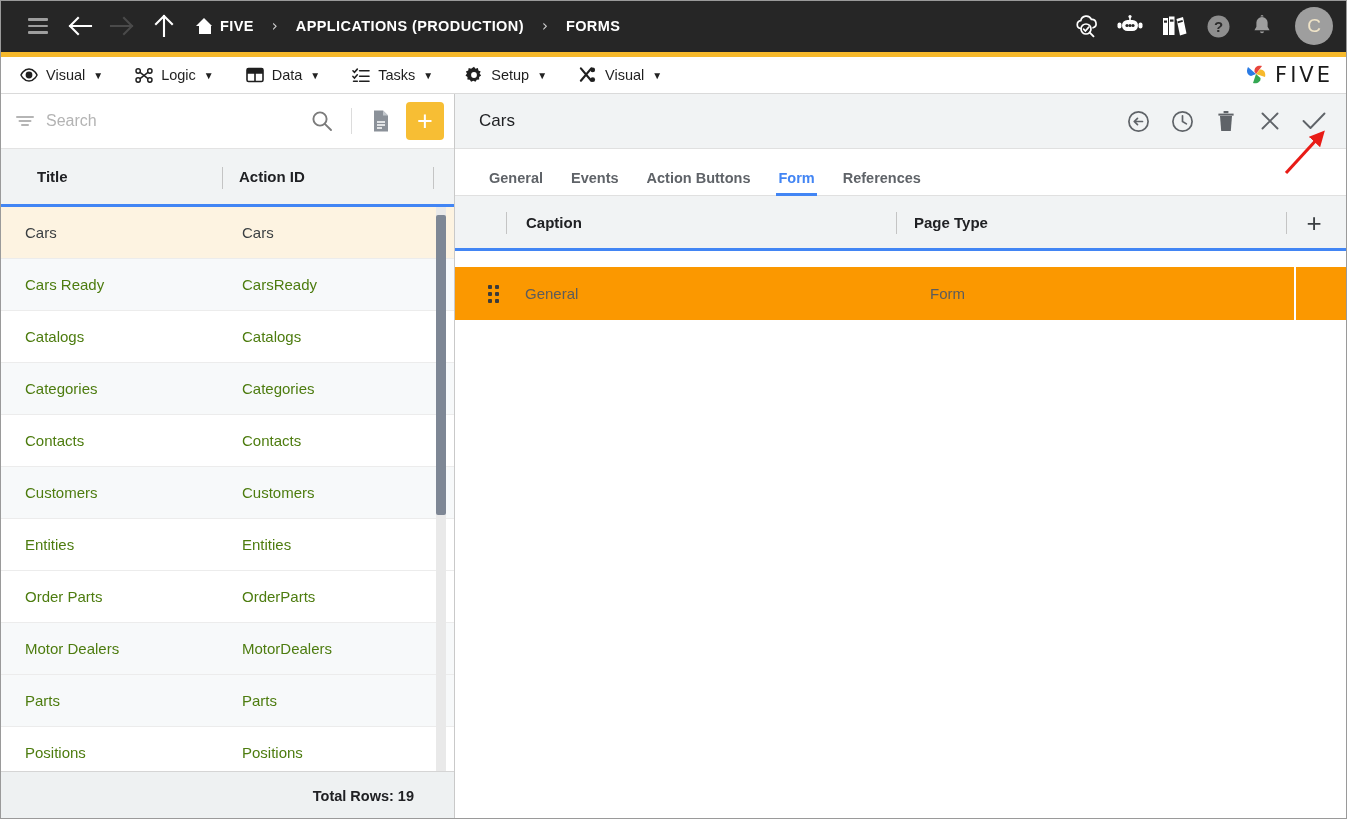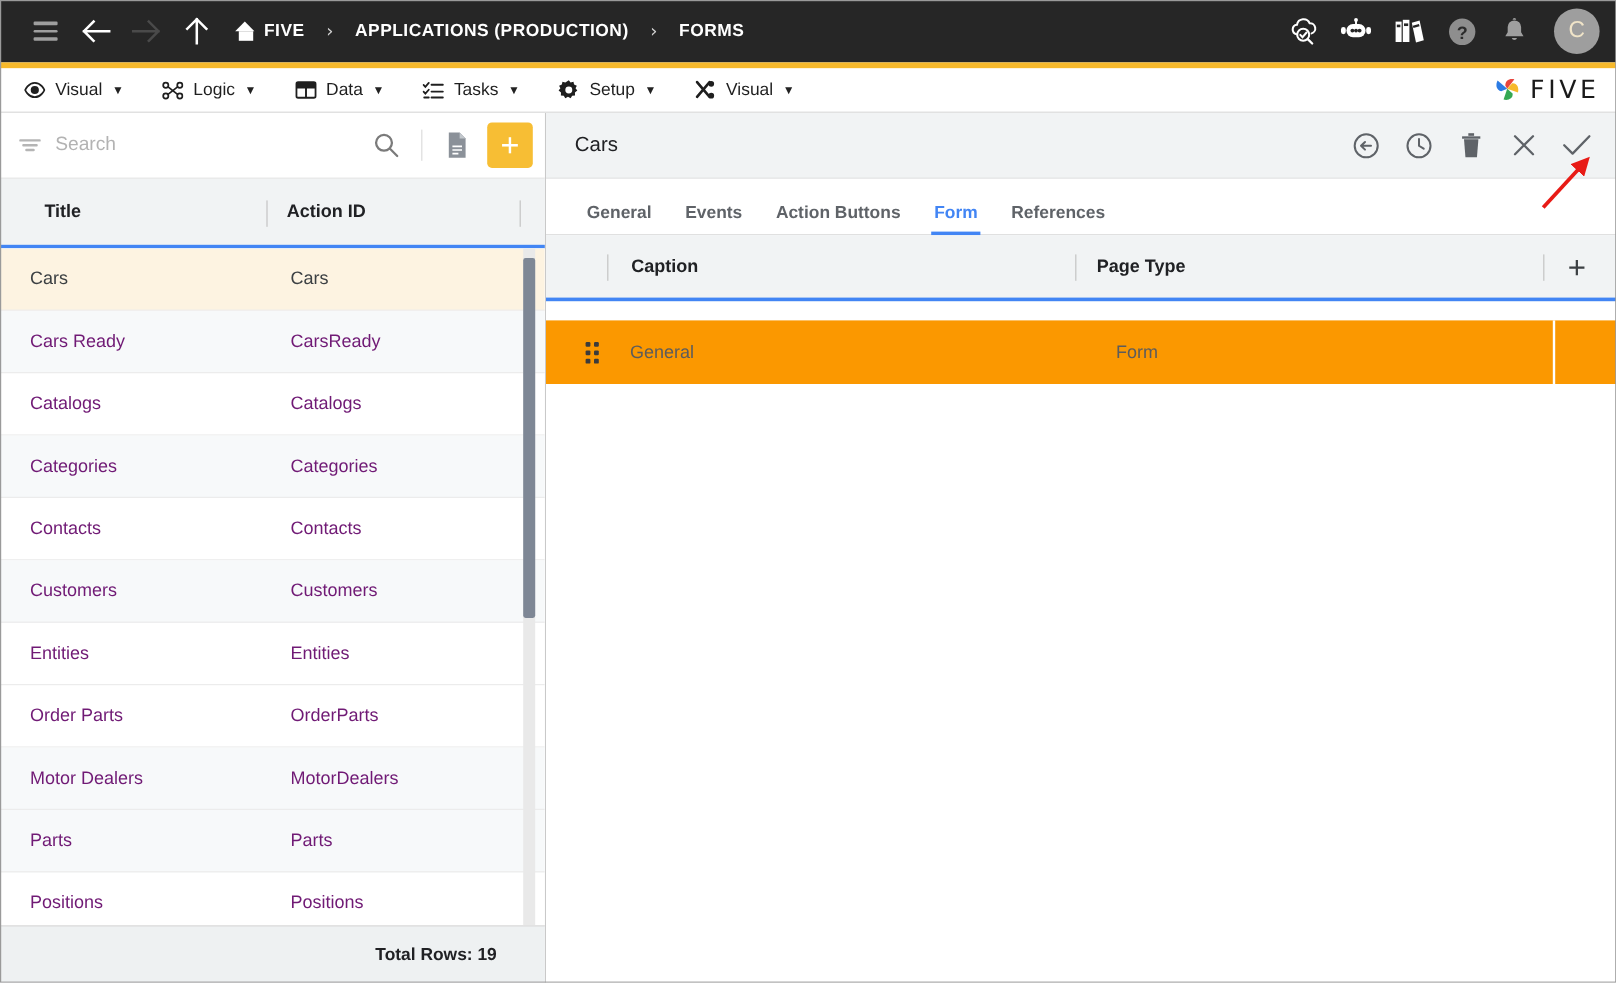--- a/index.html
+++ b/index.html
@@ -94,21 +94,21 @@
   .lhead {
     height: 58px; flex: 0 0 58px; background: #f1f3f4; display: flex; align-items: center;
     border-bottom: 3px solid #4285F4; position: relative;
   }
   .lhead-cell { font-size: 15px; font-weight: bold; color: #202124; }
   .lhead-sep { width: 1px; height: 22px; background: #c4c4c4; position: absolute; top: 18px; }
 
   .llist { flex: 1 1 auto; overflow: hidden; position: relative; background: #ffffff; }
   .lrow {
     height: 52px; display: flex; align-items: center; border-bottom: 1px solid #ececec;
-    font-size: 15px; color: #701a75; cursor: pointer; position: relative;
+    font-size: 15px; color: #4d7c0f; cursor: pointer; position: relative;
   }
   .lrow.alt { background: #f7f9fa; }
   .lrow.sel { background: #FDF3E1; color: #3c4043; }
   .lrow .c1 { padding-left: 25px; width: 230px; }
   .lrow .c2 { padding-left: 12px; }
 
   .scrollbar-track {
     position: absolute; right: 8px; top: 0; width: 10px; height: 100%; background: #e9e9e9;
   }
   .scrollbar-thumb {

